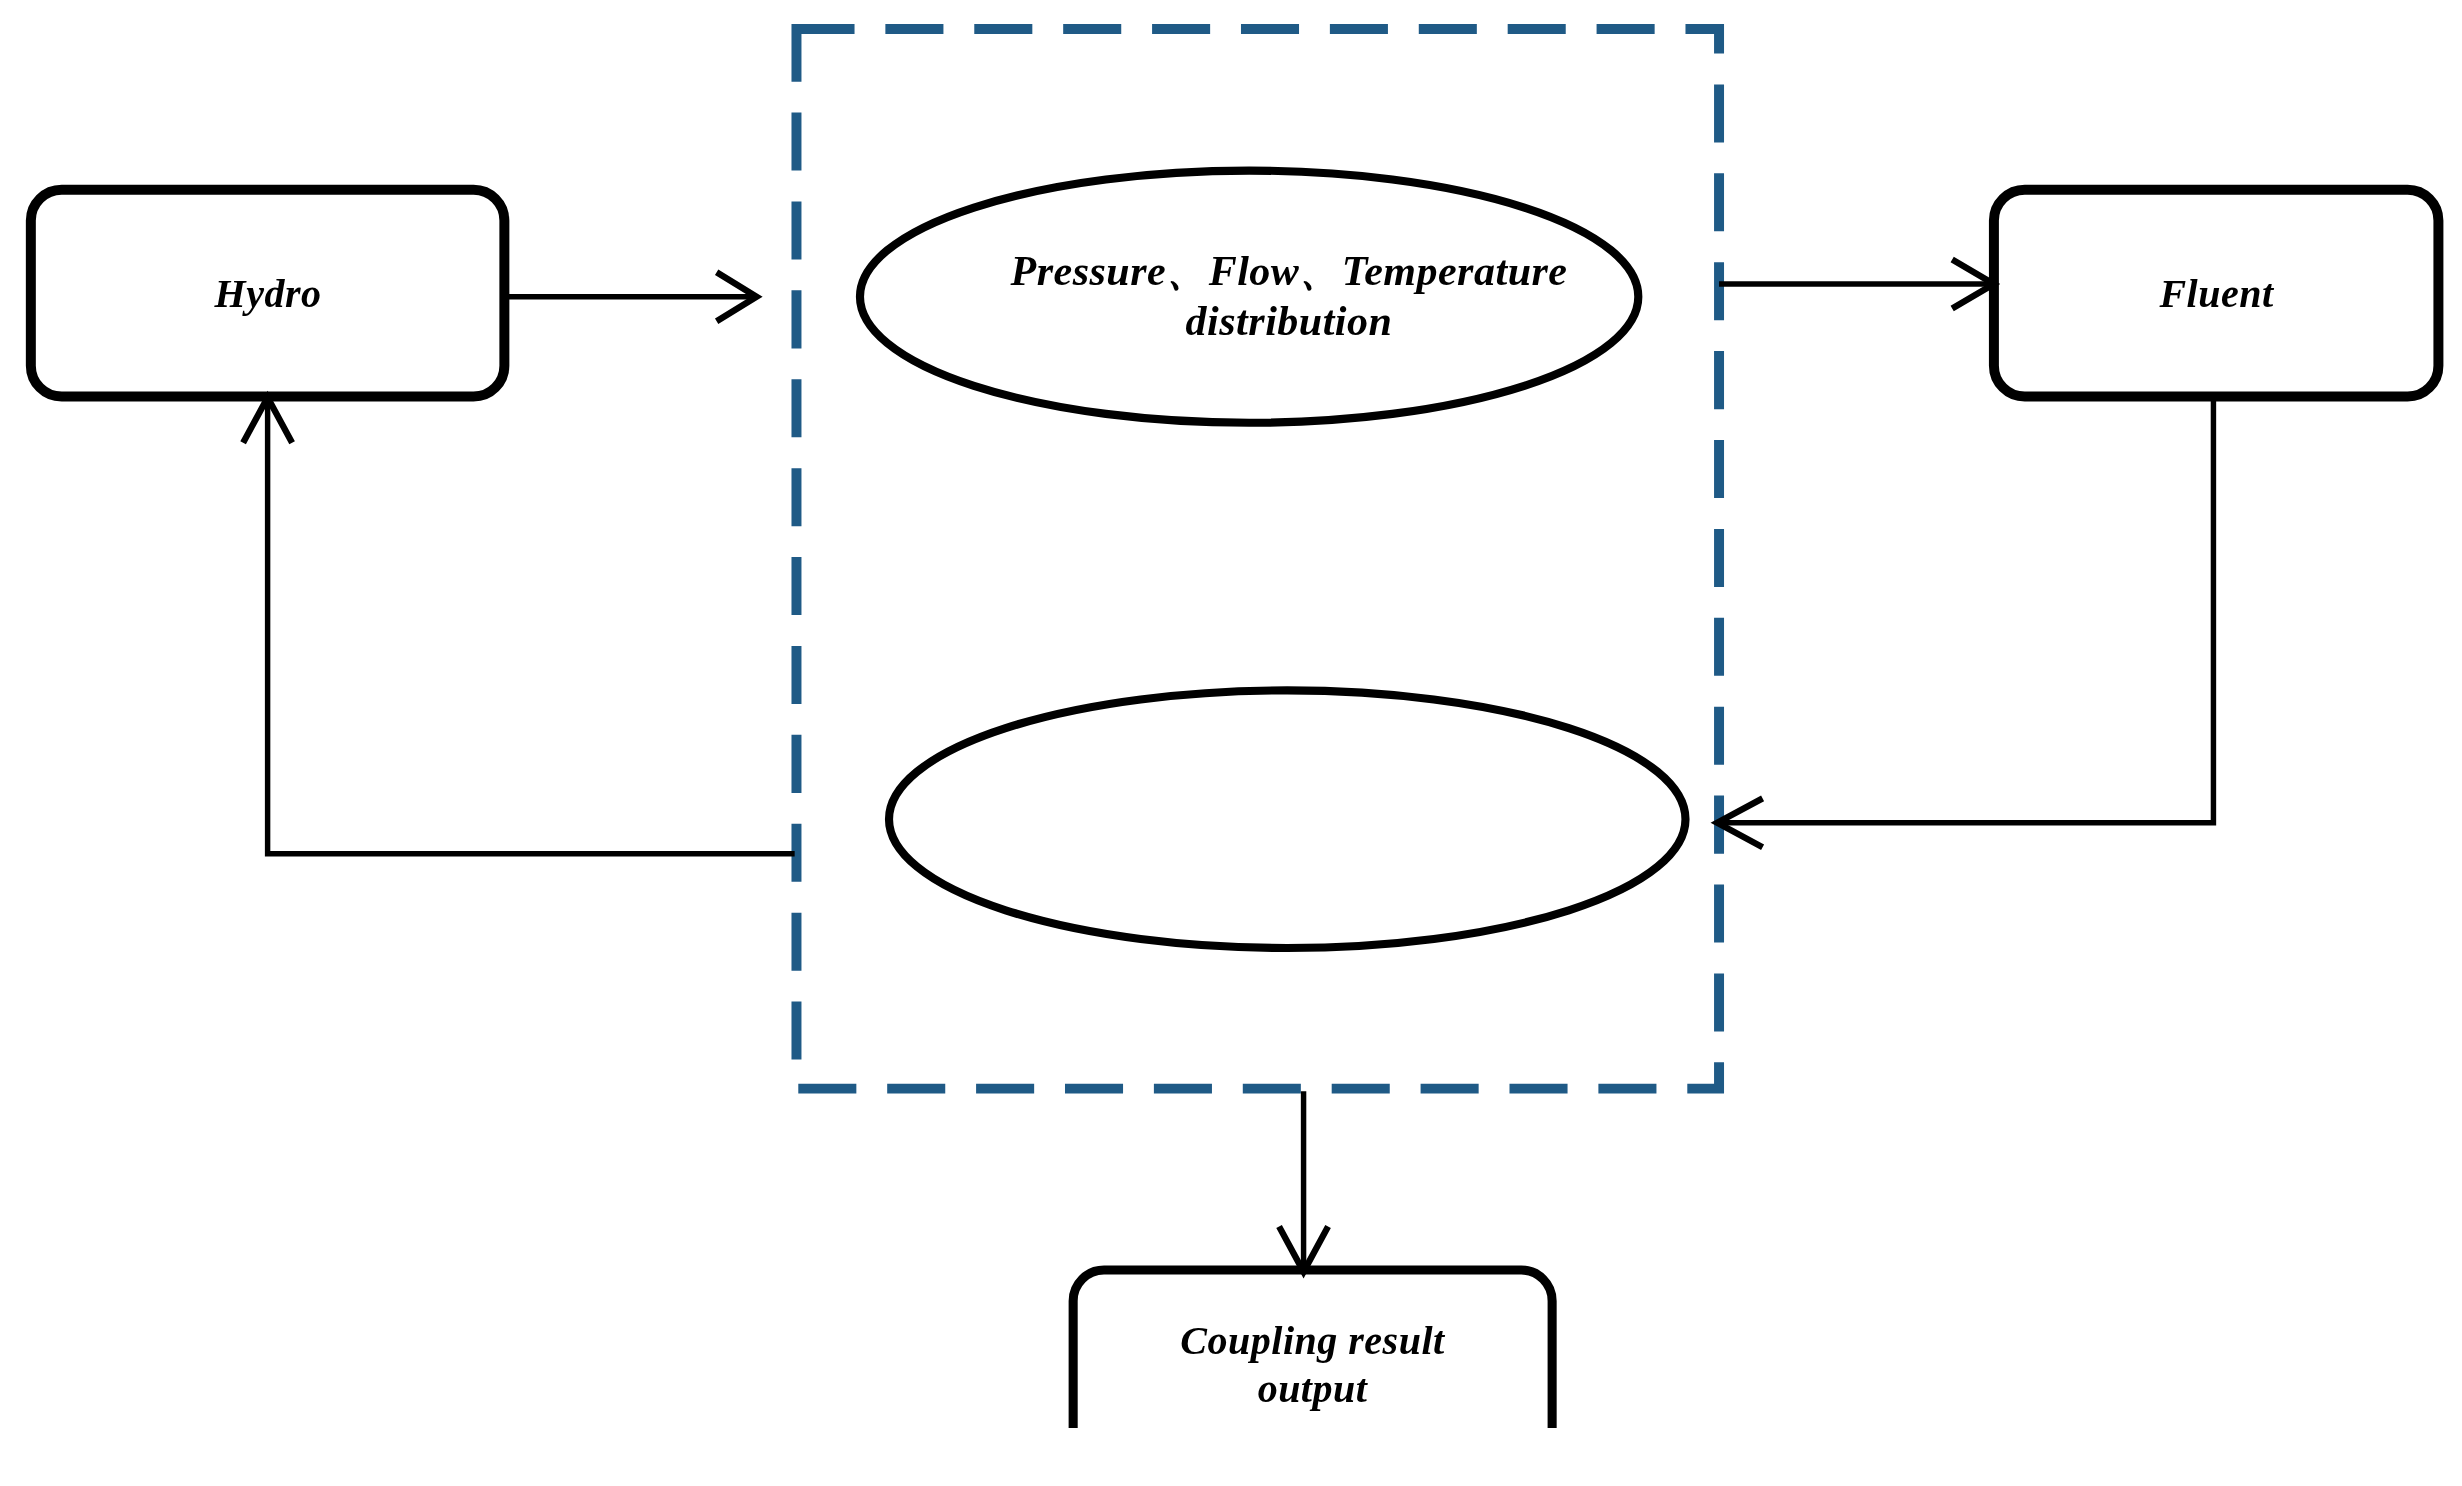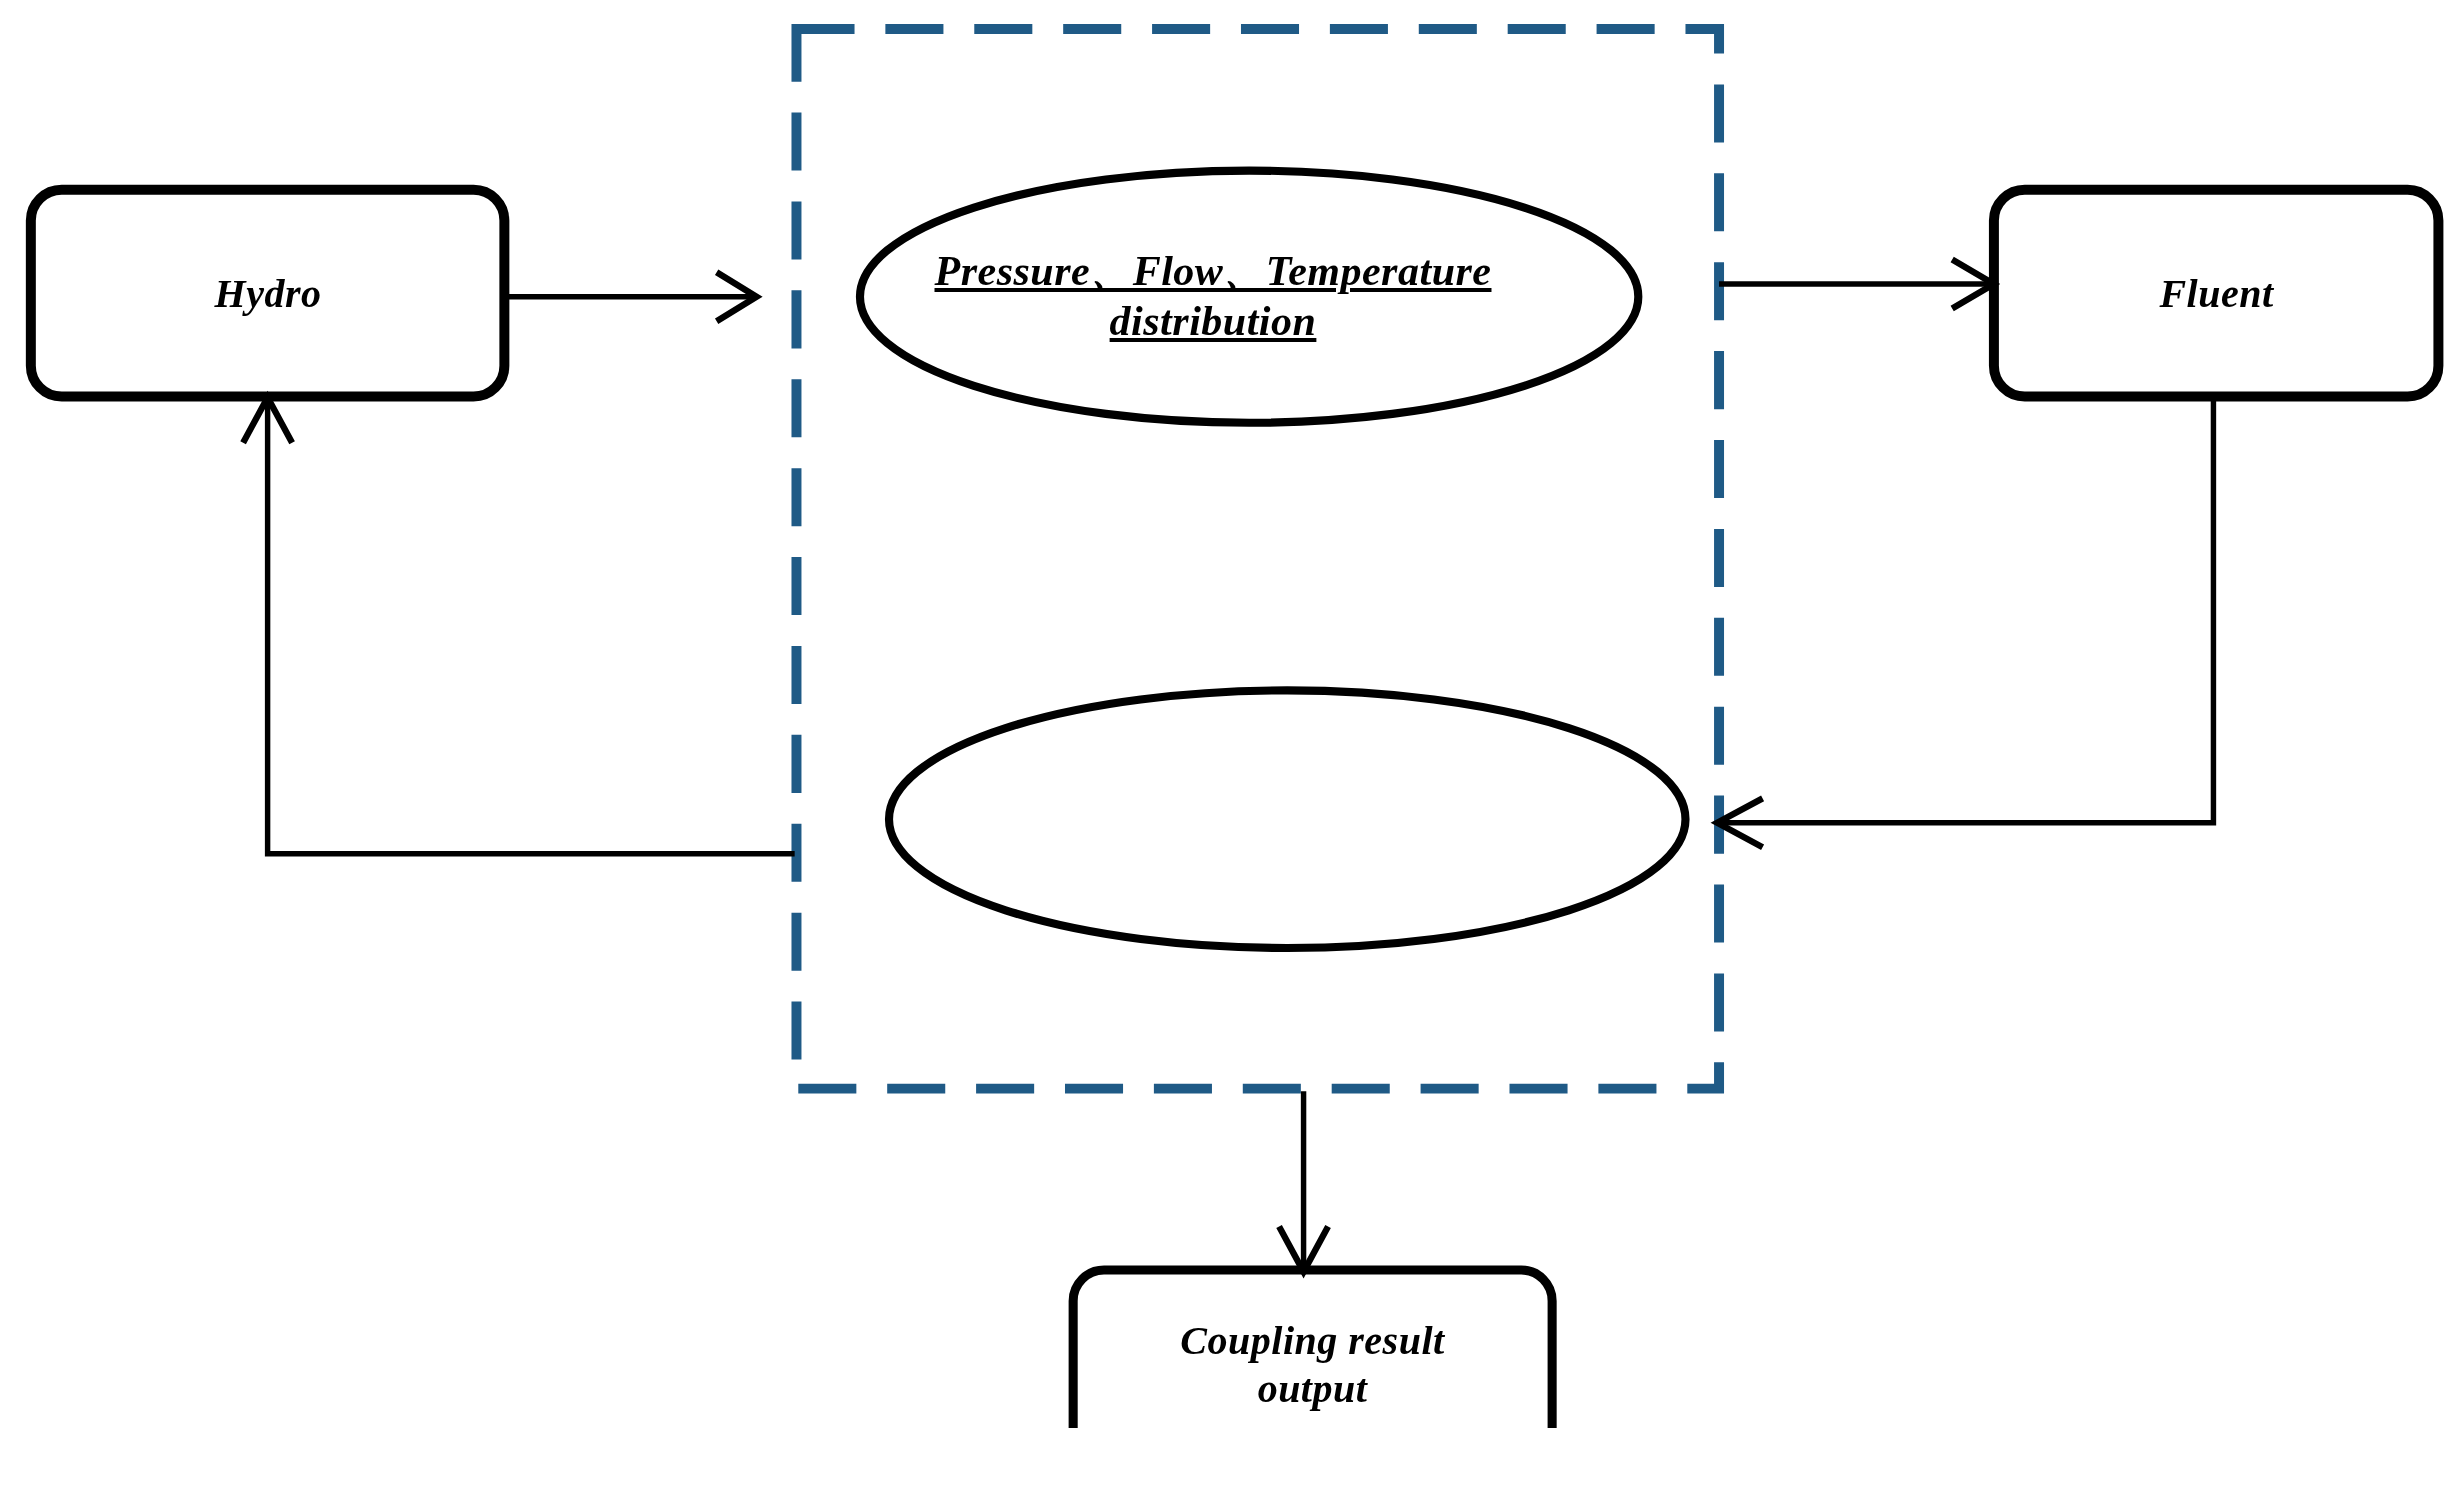--- a/index.html
+++ b/index.html
@@ -86,18 +86,18 @@
 
   </svg>
 
   <div class="node-label box-label" style="left:31px; top:190px; width:474px; height:207px;">Hydro</div>
 
   <div class="node-label box-label" style="left:1073px; top:1270px; width:479px; height:189px;">Coupling result
 output</div>
 
   <div class="node-label box-label" style="left:1994px; top:190px; width:445px; height:207px;">Fluent</div>
 
-  <div class="node-label ellipse-label" style="left:824px; top:171px; width:778px; height:252px;text-decoration:underline;">Pressure、Flow、Temperature
+  <div class="node-label ellipse-label" style="left:900px; top:171px; width:778px; height:252px;">Pressure、Flow、Temperature
 distribution</div>
 
 
 </div>
 
 
 </body></html>

